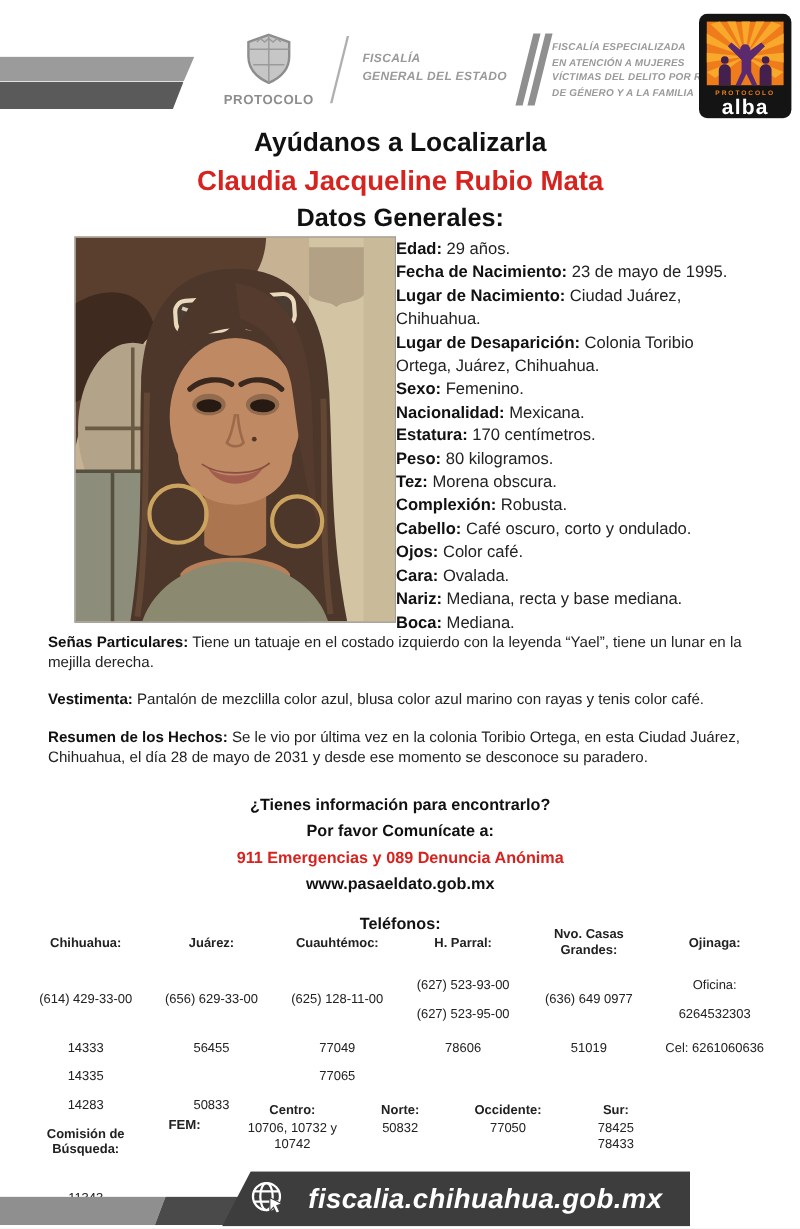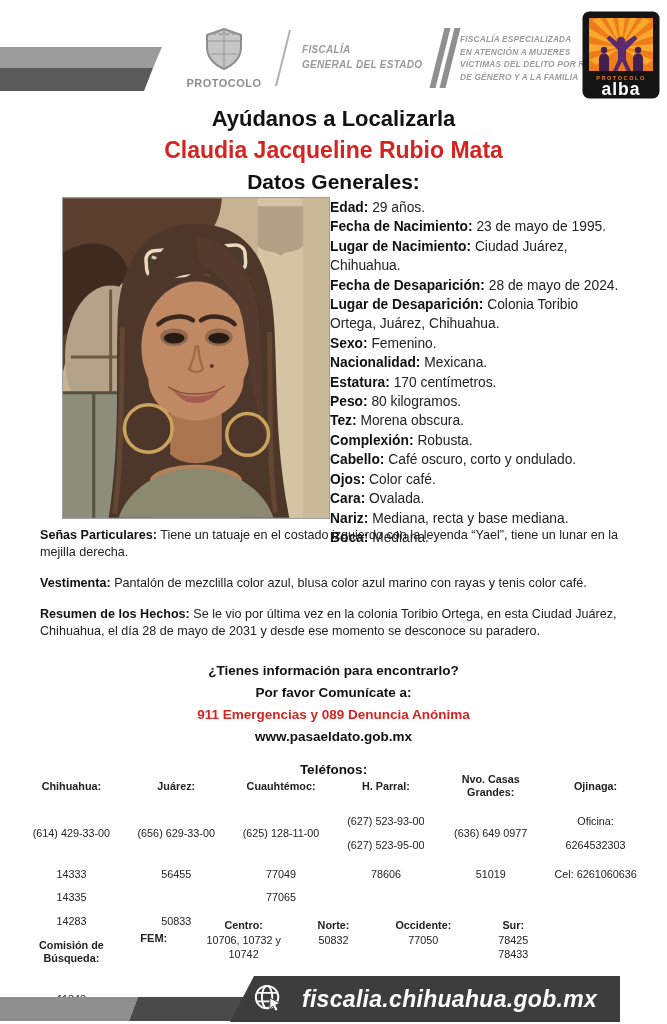--- a/index.html
+++ b/index.html
@@ -54,21 +54,21 @@
   .ph-cell.r1{height:24px;}
   .ph-cell.r2{height:22px;}
   .ph-cell.r3{height:26px;}
   .fem-row{position:absolute;top:915px;left:19px;width:629px;display:grid;
     grid-template-columns:repeat(7,1fr);text-align:center;color:#222;}
   .fem-label{grid-column:2;display:flex;align-items:center;justify-content:center;
     font-size:11px;font-weight:bold;}
   .fem-group .fg-h{font-size:10.8px;font-weight:bold;line-height:16px;padding-top:2px;}
   .fem-group .fg-v{font-size:10.8px;white-space:pre-line;line-height:14px;}
   
-  .ftr{position:absolute;bottom:0;left:0;width:620px;height:50px;}
+  .ftr{position:absolute;bottom:0;left:0;width:575px;height:50px;}
   .fbar{position:absolute;bottom:3px;height:24px;}
   .fbar.light{left:0;width:138px;background:#8f8f8f;clip-path:polygon(0 0,138px 0,129px 100%,0 100%);}
   .fbar.dark{left:129px;width:155px;background:#4a4a4a;clip-path:polygon(9px 0,155px 0,155px 100%,0 100%);}
   .fbanner{position:absolute;right:0;bottom:2px;width:390px;height:46px;background:#3d3d3d;
     clip-path:polygon(24px 0,390px 0,390px 100%,0 100%);
     display:flex;align-items:center;justify-content:center;gap:9px;}
   .fbanner .url{color:#fff;font-size:23px;font-weight:bold;font-style:italic;letter-spacing:.3px;padding-left:10px;}
 </style>
 </head>
 <body>
@@ -197,21 +197,20 @@
         <path d="M134,38 C172,44 192,72 197,122 C201,162 198,205 206,248 C190,205 186,152 181,122 C174,92 158,74 138,68 Z" fill="#553b2d"></path>
 
         <circle cx="86" cy="232" r="24" fill="none" stroke="#caa35e" stroke-width="3.5"></circle>
         <circle cx="186" cy="238" r="21" fill="none" stroke="#caa35e" stroke-width="3.5"></circle>
       </svg>
     </div>
     <div class="gd">
         <div class="gd-item"><b>Edad:</b> 29 años.</div>
         <div class="gd-item"><b>Fecha de Nacimiento:</b> 23 de mayo de 1995.</div>
         <div class="gd-item"><b>Lugar de Nacimiento:</b> Ciudad Juárez, Chihuahua.</div>
-        <div class="gd-item"><b>Fecha de Desaparición:</b> 28 de mayo de 2024.</div>
         <div class="gd-item"><b>Lugar de Desaparición:</b> Colonia Toribio Ortega, Juárez, Chihuahua.</div>
         <div class="gd-item"><b>Sexo:</b> Femenino.</div>
         <div class="gd-item"><b>Nacionalidad:</b> Mexicana.</div>
         <div class="gd-item"><b>Estatura:</b> 170 centímetros.</div>
         <div class="gd-item"><b>Peso:</b> 80 kilogramos.</div>
         <div class="gd-item"><b>Tez:</b> Morena obscura.</div>
         <div class="gd-item"><b>Complexión:</b> Robusta.</div>
         <div class="gd-item"><b>Cabello:</b> Café oscuro, corto y ondulado.</div>
         <div class="gd-item"><b>Ojos:</b> Color café.</div>
         <div class="gd-item"><b>Cara:</b> Ovalada.</div>

